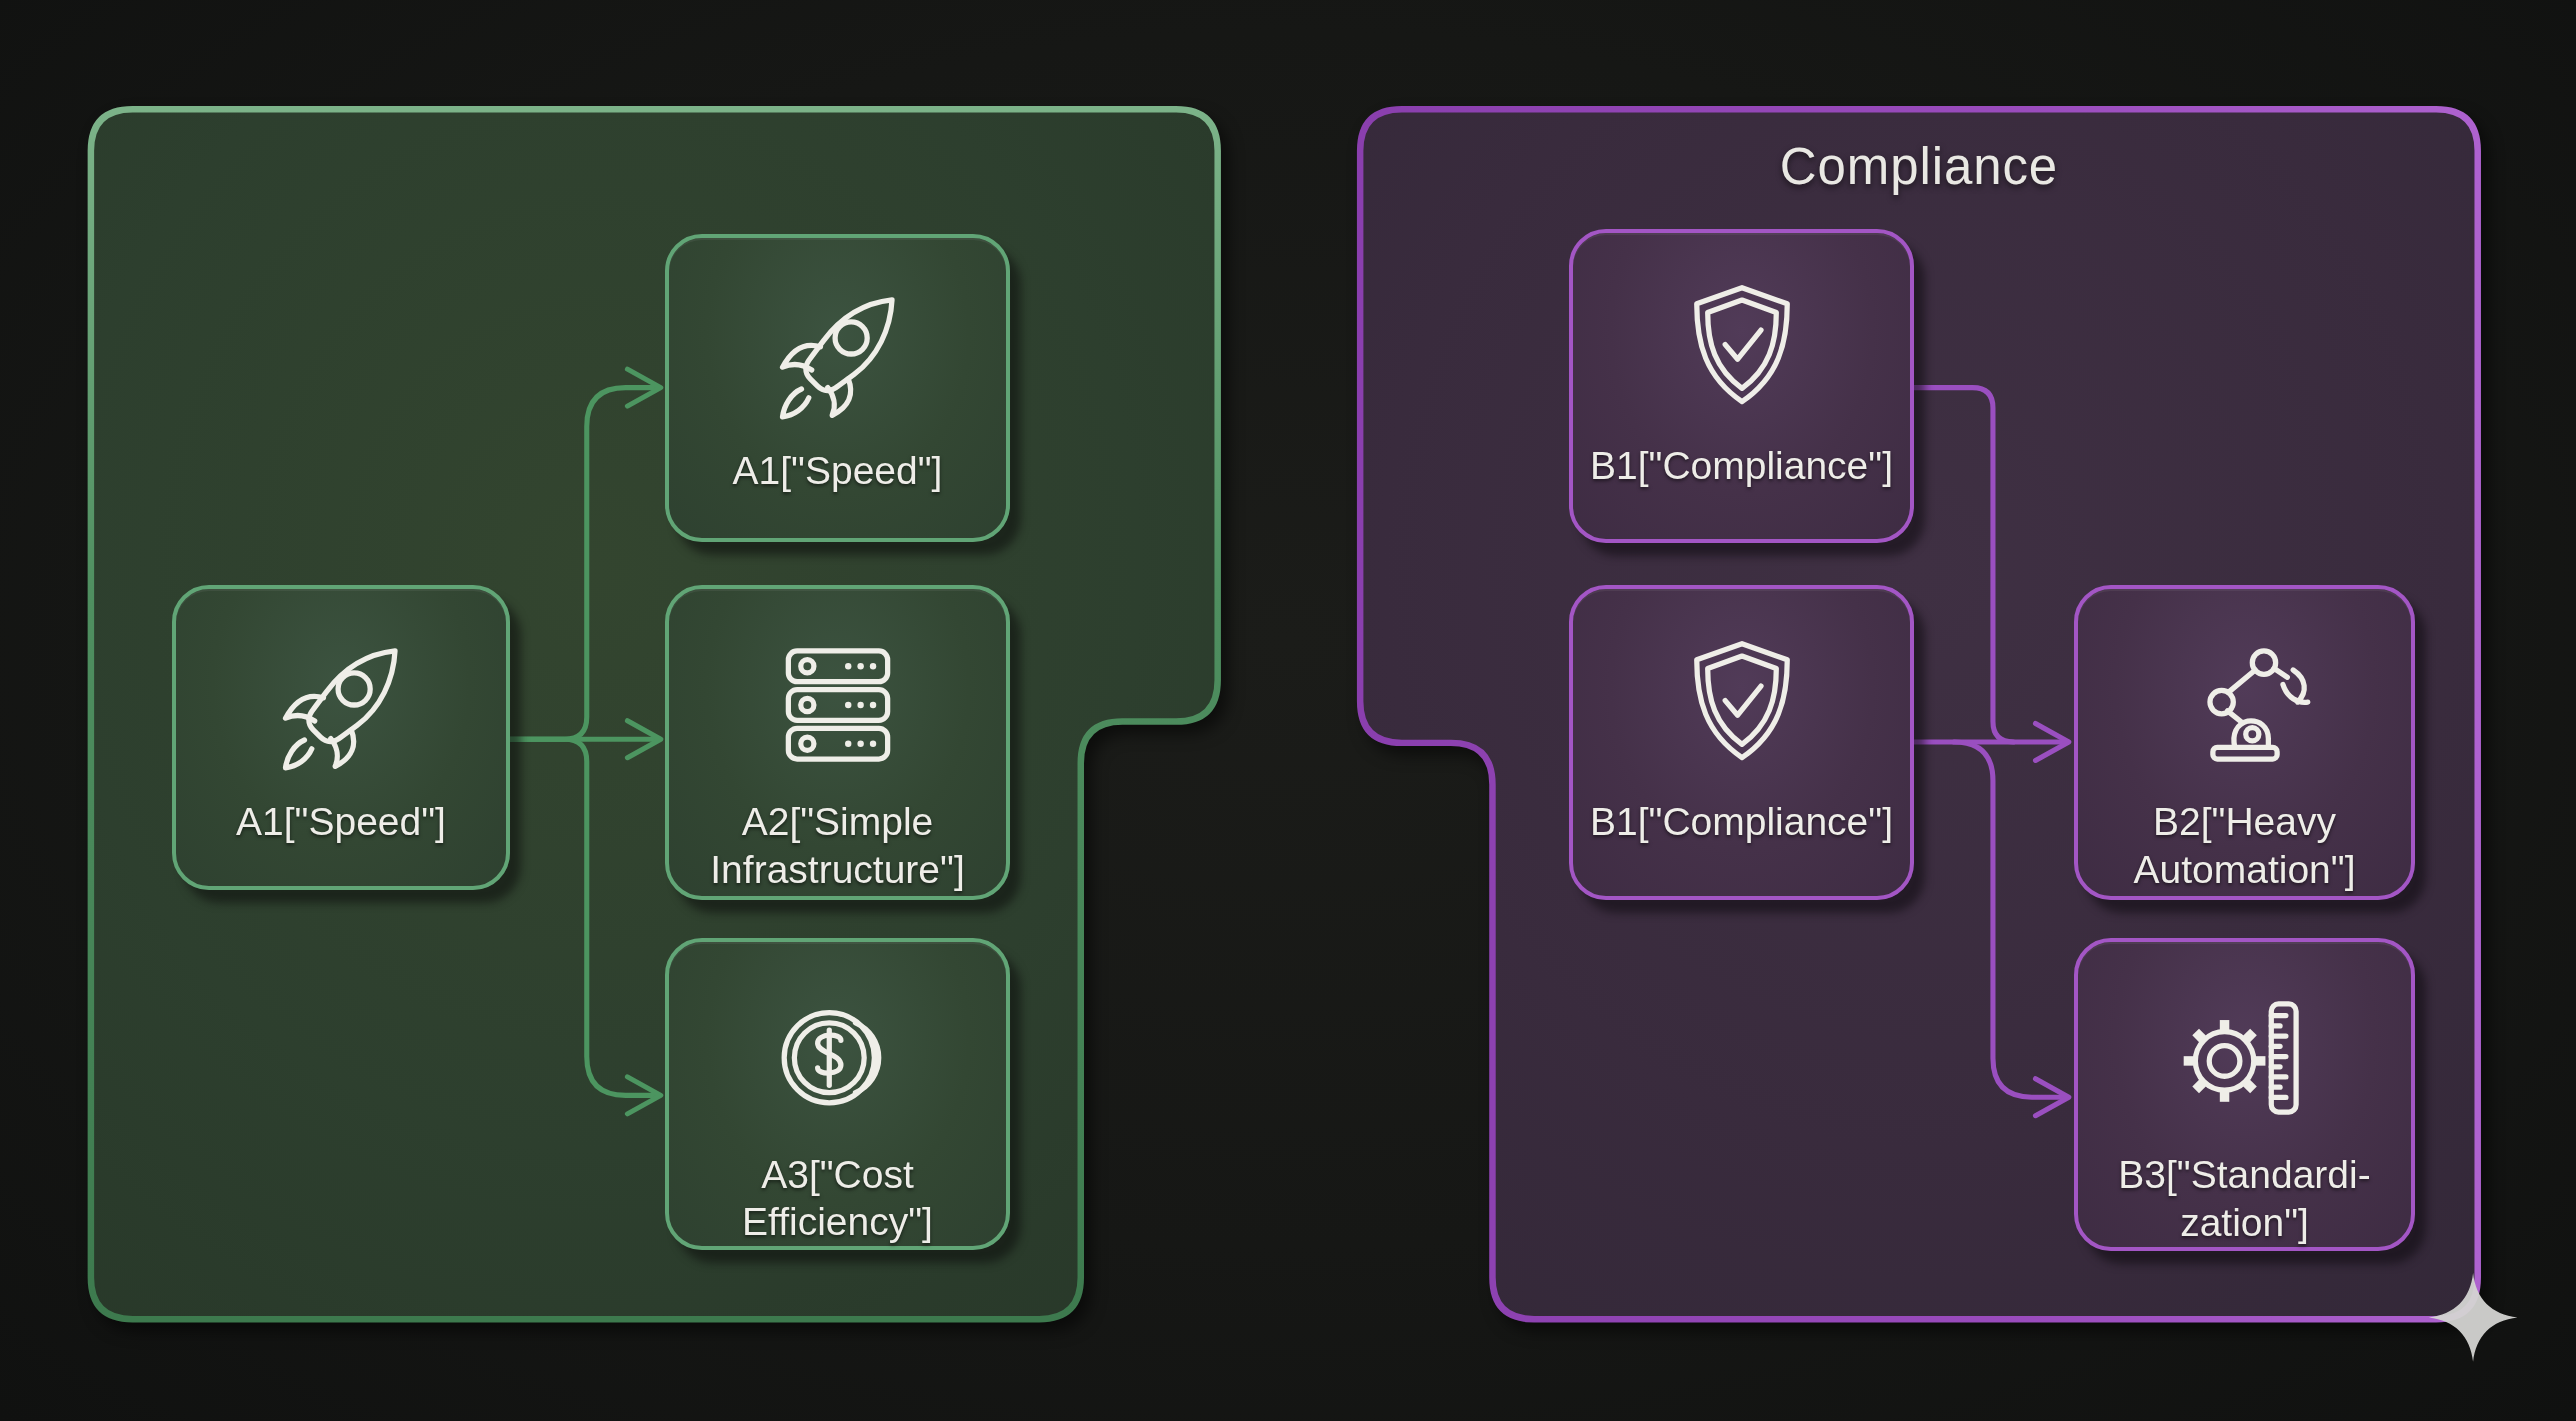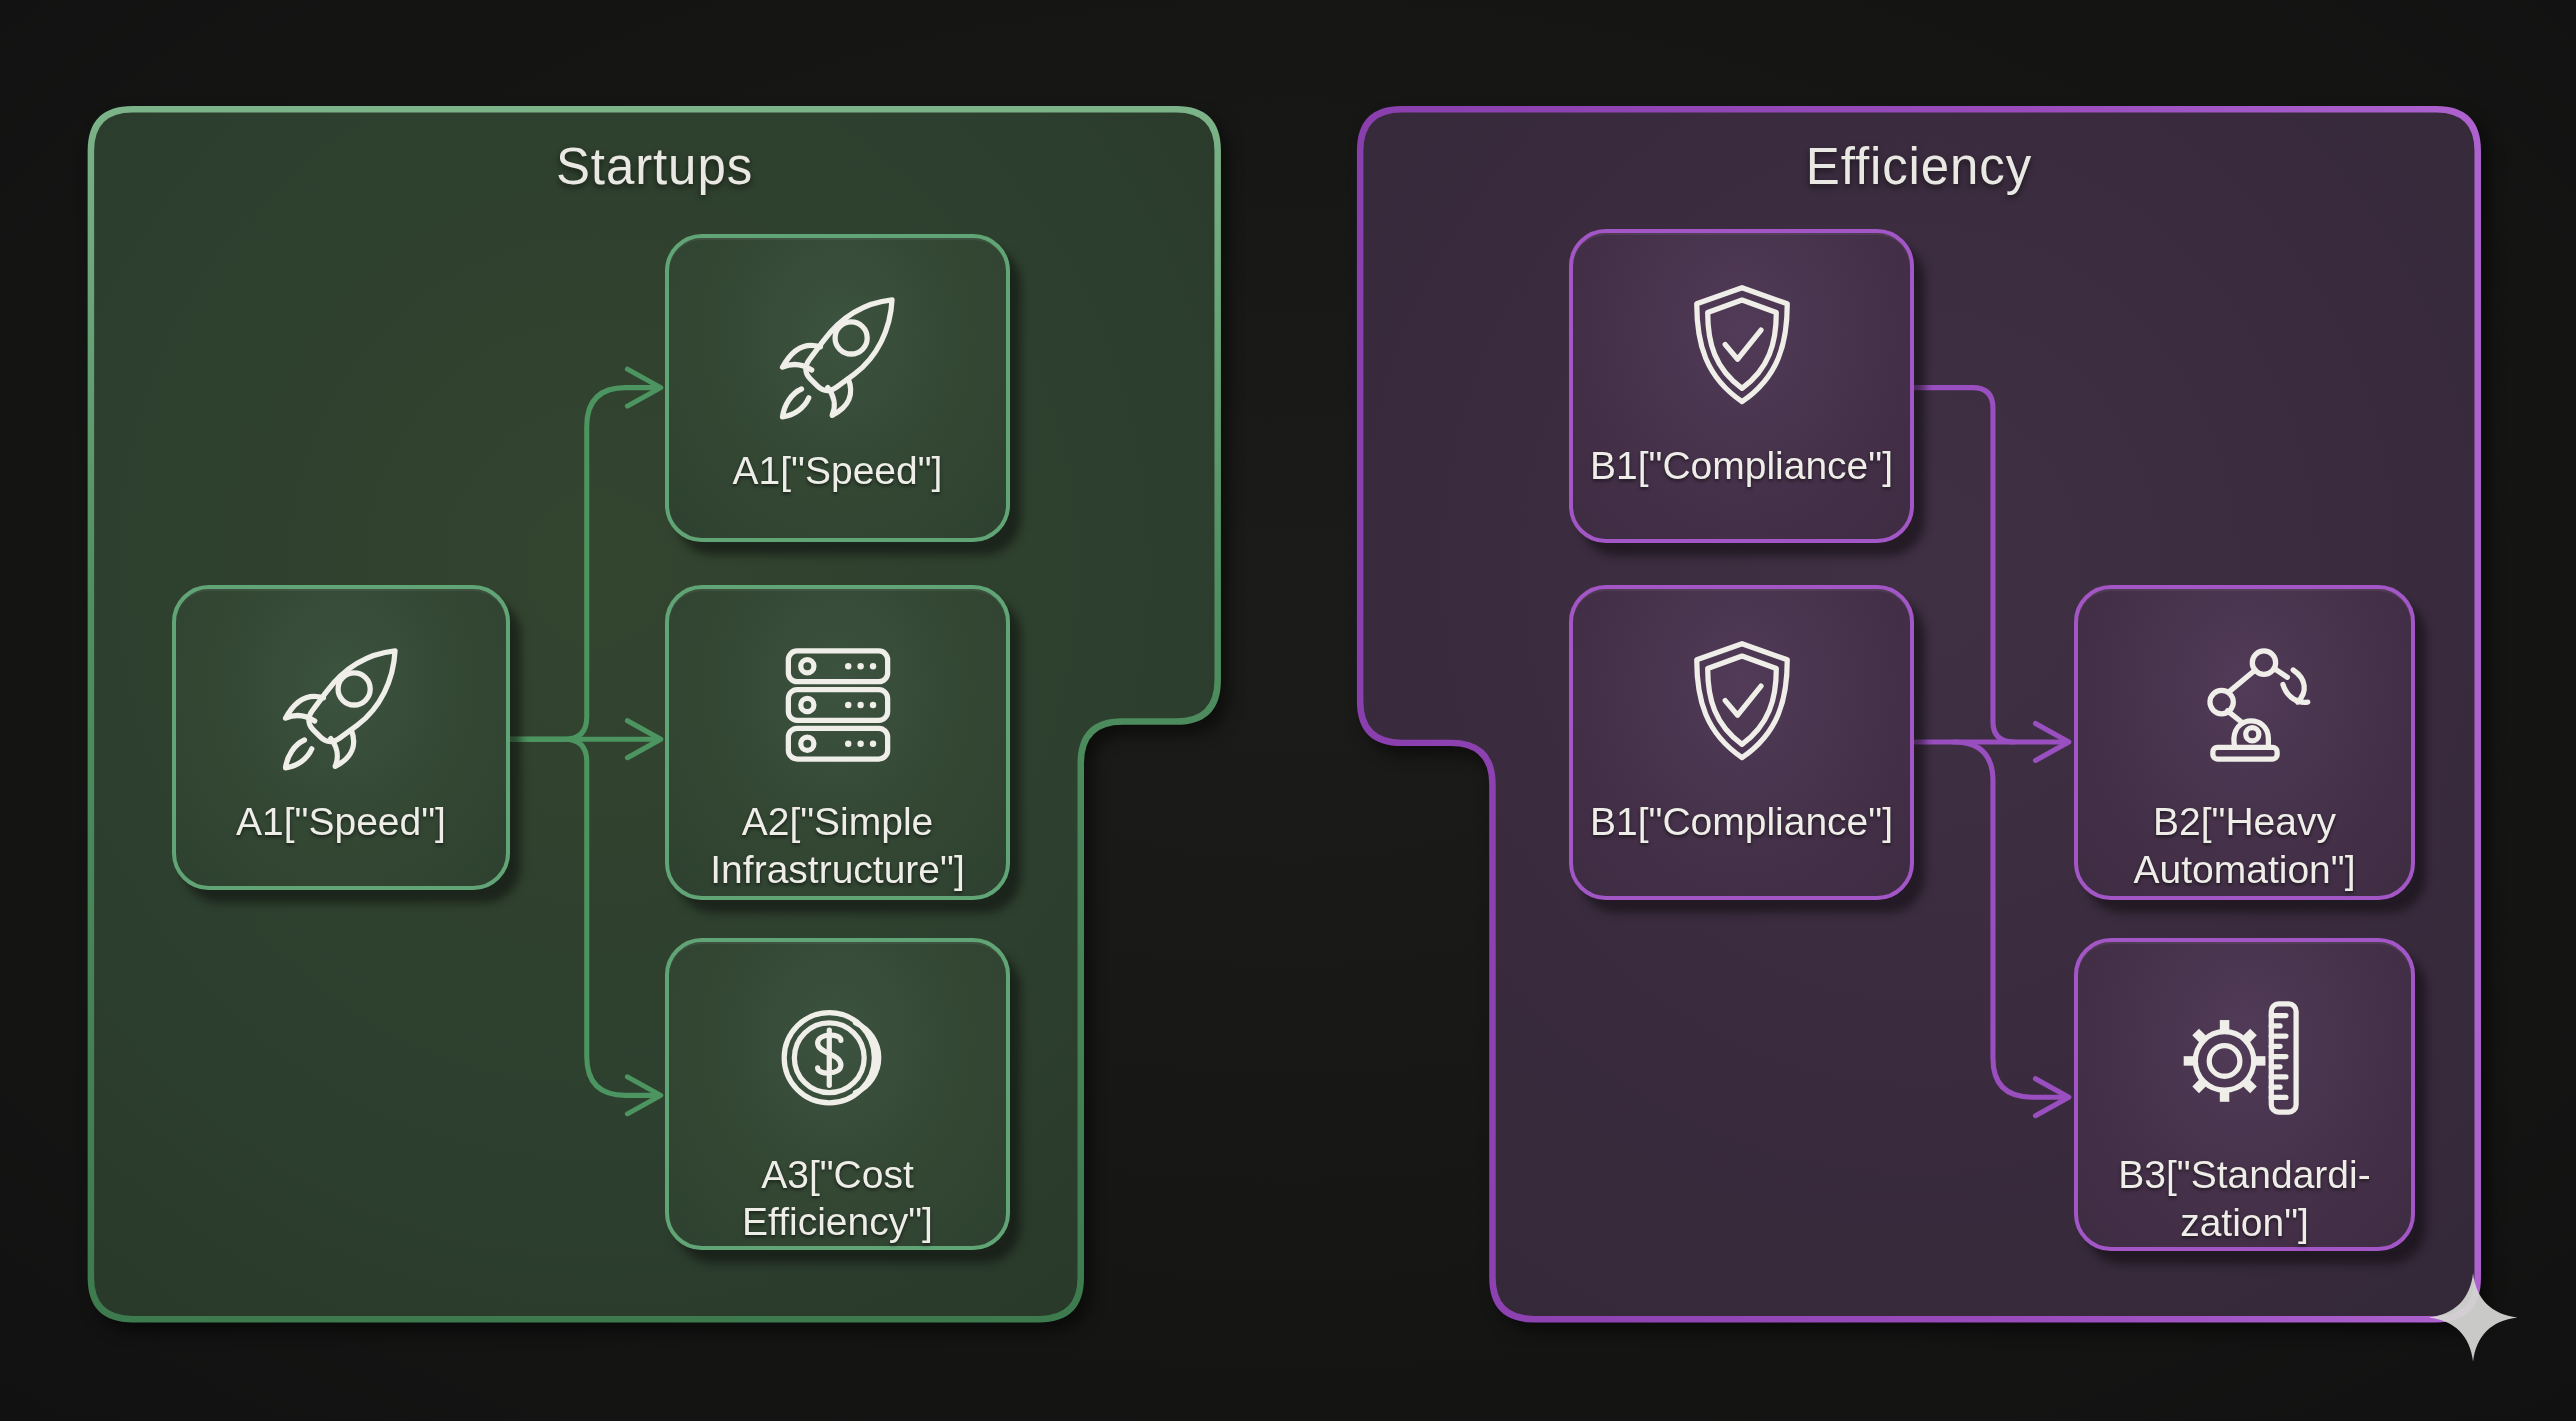--- a/index.html
+++ b/index.html
@@ -115,22 +115,21 @@
       <path class="edge purple" d="M 2112 802 Q 2154 802 2154 844 L 2154 1144 Q 2154 1186 2196 1186 L 2232 1186"></path>
       <path class="arrowhead purple" d="M 2200 782 L 2236 802 L 2200 822"></path>
       <path class="arrowhead purple" d="M 2200 1166 L 2236 1186 L 2200 1206"></path>
     </g>
 
     <g transform="translate(2623,1374)">
       <path d="M50 2 C 53 30 70 47 98 50 C 70 53 53 70 50 98 C 47 70 30 53 2 50 C 30 47 47 30 50 2 Z" fill="#d4d4d2" opacity="0.95"></path>
     </g>
   </svg>
 
-  <div class="group-title" style="left:91px; top:137px; width:1127px;">Startups</div>
-  <div class="group-title" style="left:1360px; top:137px; width:1118px;">Efficiency</div>
+  <div class="group-title" style="left:1360px; top:137px; width:1118px;">Compliance</div>
 
   <div class="node green" style="left:172px; top:585px; width:338px; height:305px;">
     <svg class="node-icon" viewBox="0 0 100 100">
       <path class="icon-stroke" d="M87 13 C 68 15 52 25 40 41 L 31 53 C 27 58 27 63 31 67 L 36 72 C 40 76 45 76 50 72 L 61 64 C 77 52 86 33 87 13 Z"></path>
       <circle class="icon-stroke" cx="59" cy="39" r="11"></circle>
       <path class="icon-stroke" d="M38 45 C 28 42 19 46 12 59 C 19 56 26 57 32 61"></path>
       <path class="icon-stroke" d="M57 67 C 61 77 58 86 46 92 C 49 85 47 78 43 73"></path>
       <path class="icon-stroke" d="M25 74 C 18 77 13 85 12 93 C 20 92 27 87 30 80"></path>
     </svg>
     <div class="node-label">A1["Speed"]</div>

